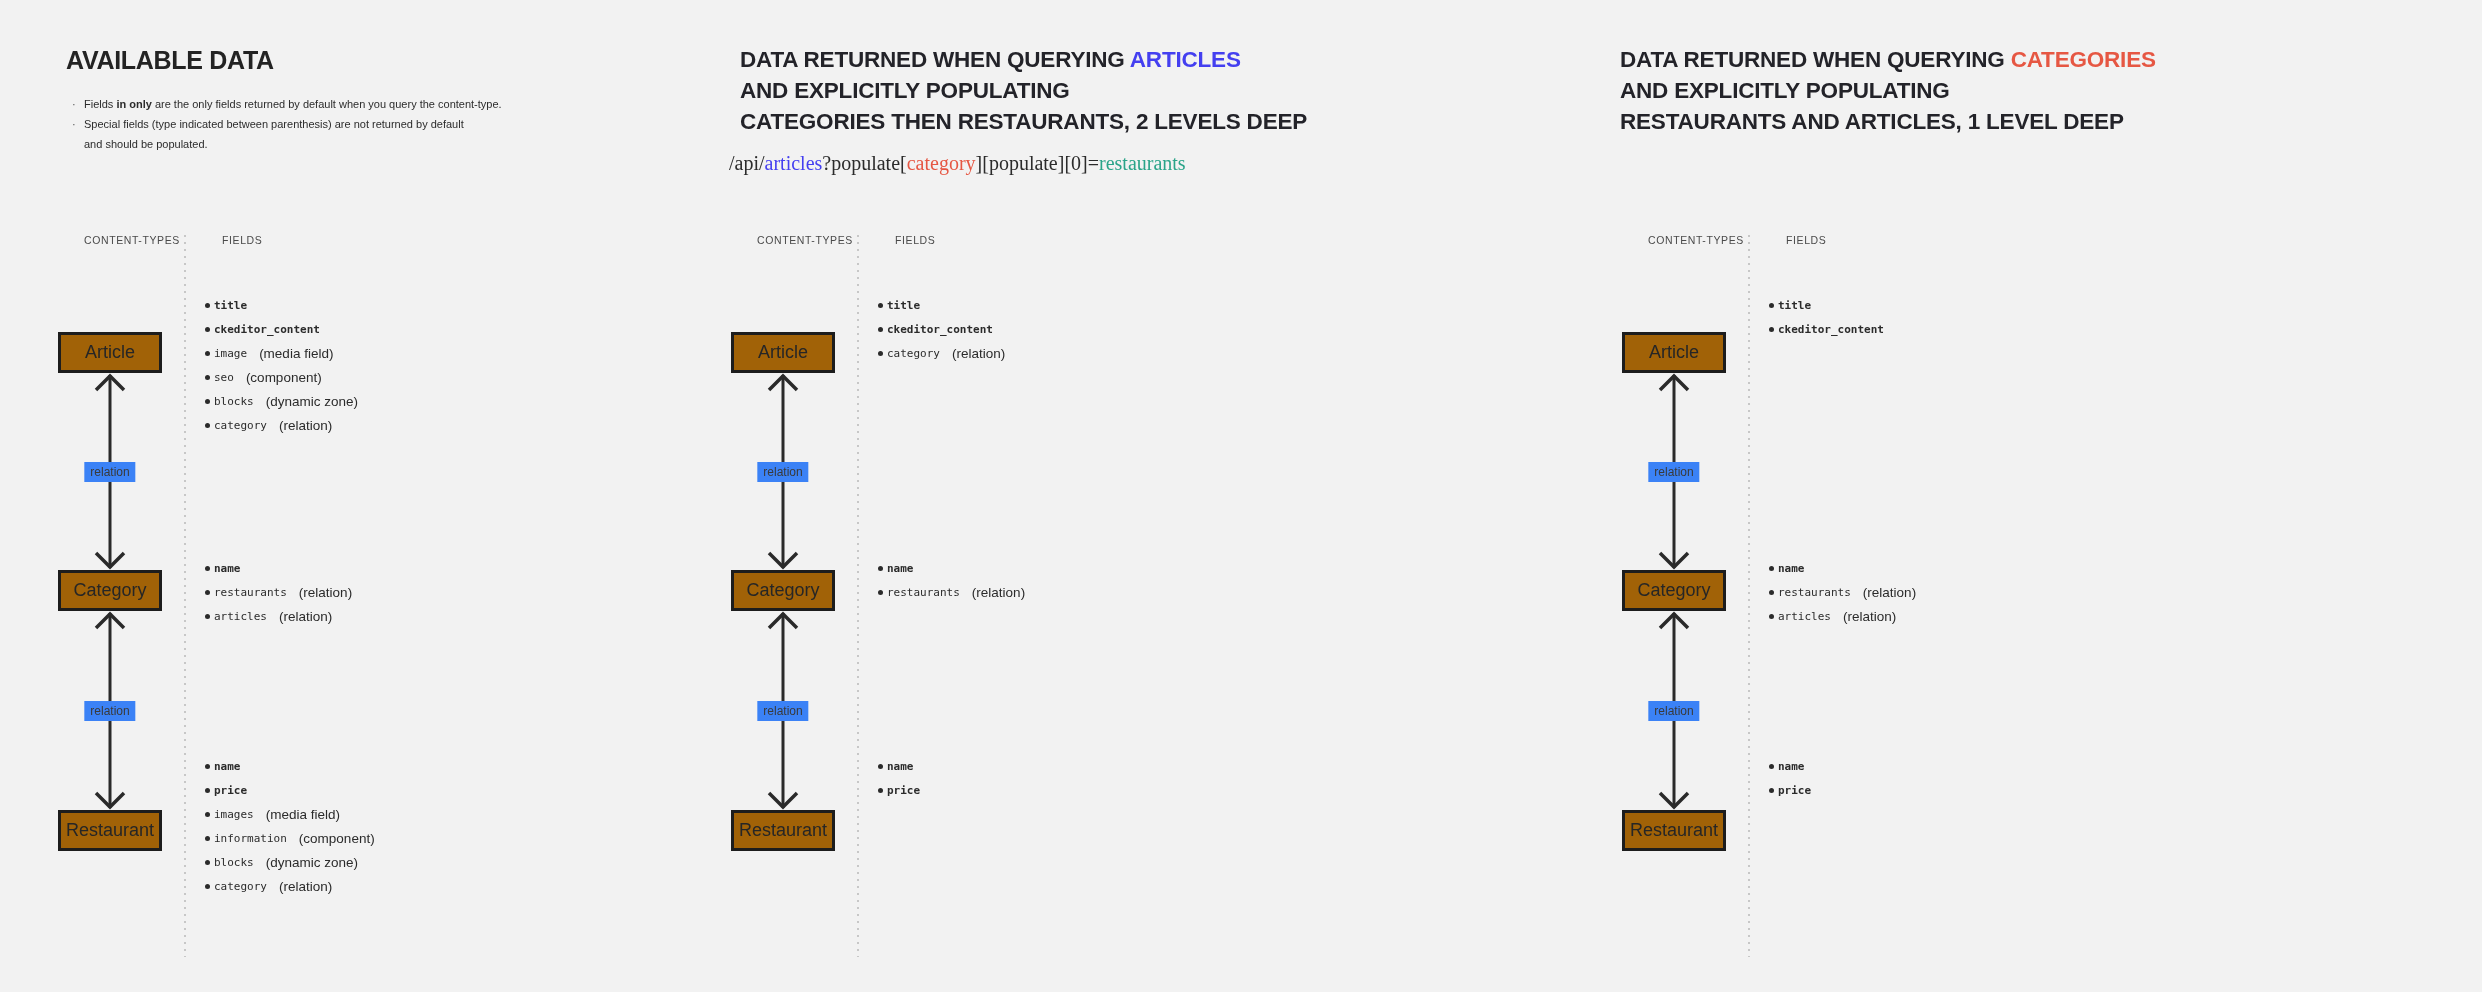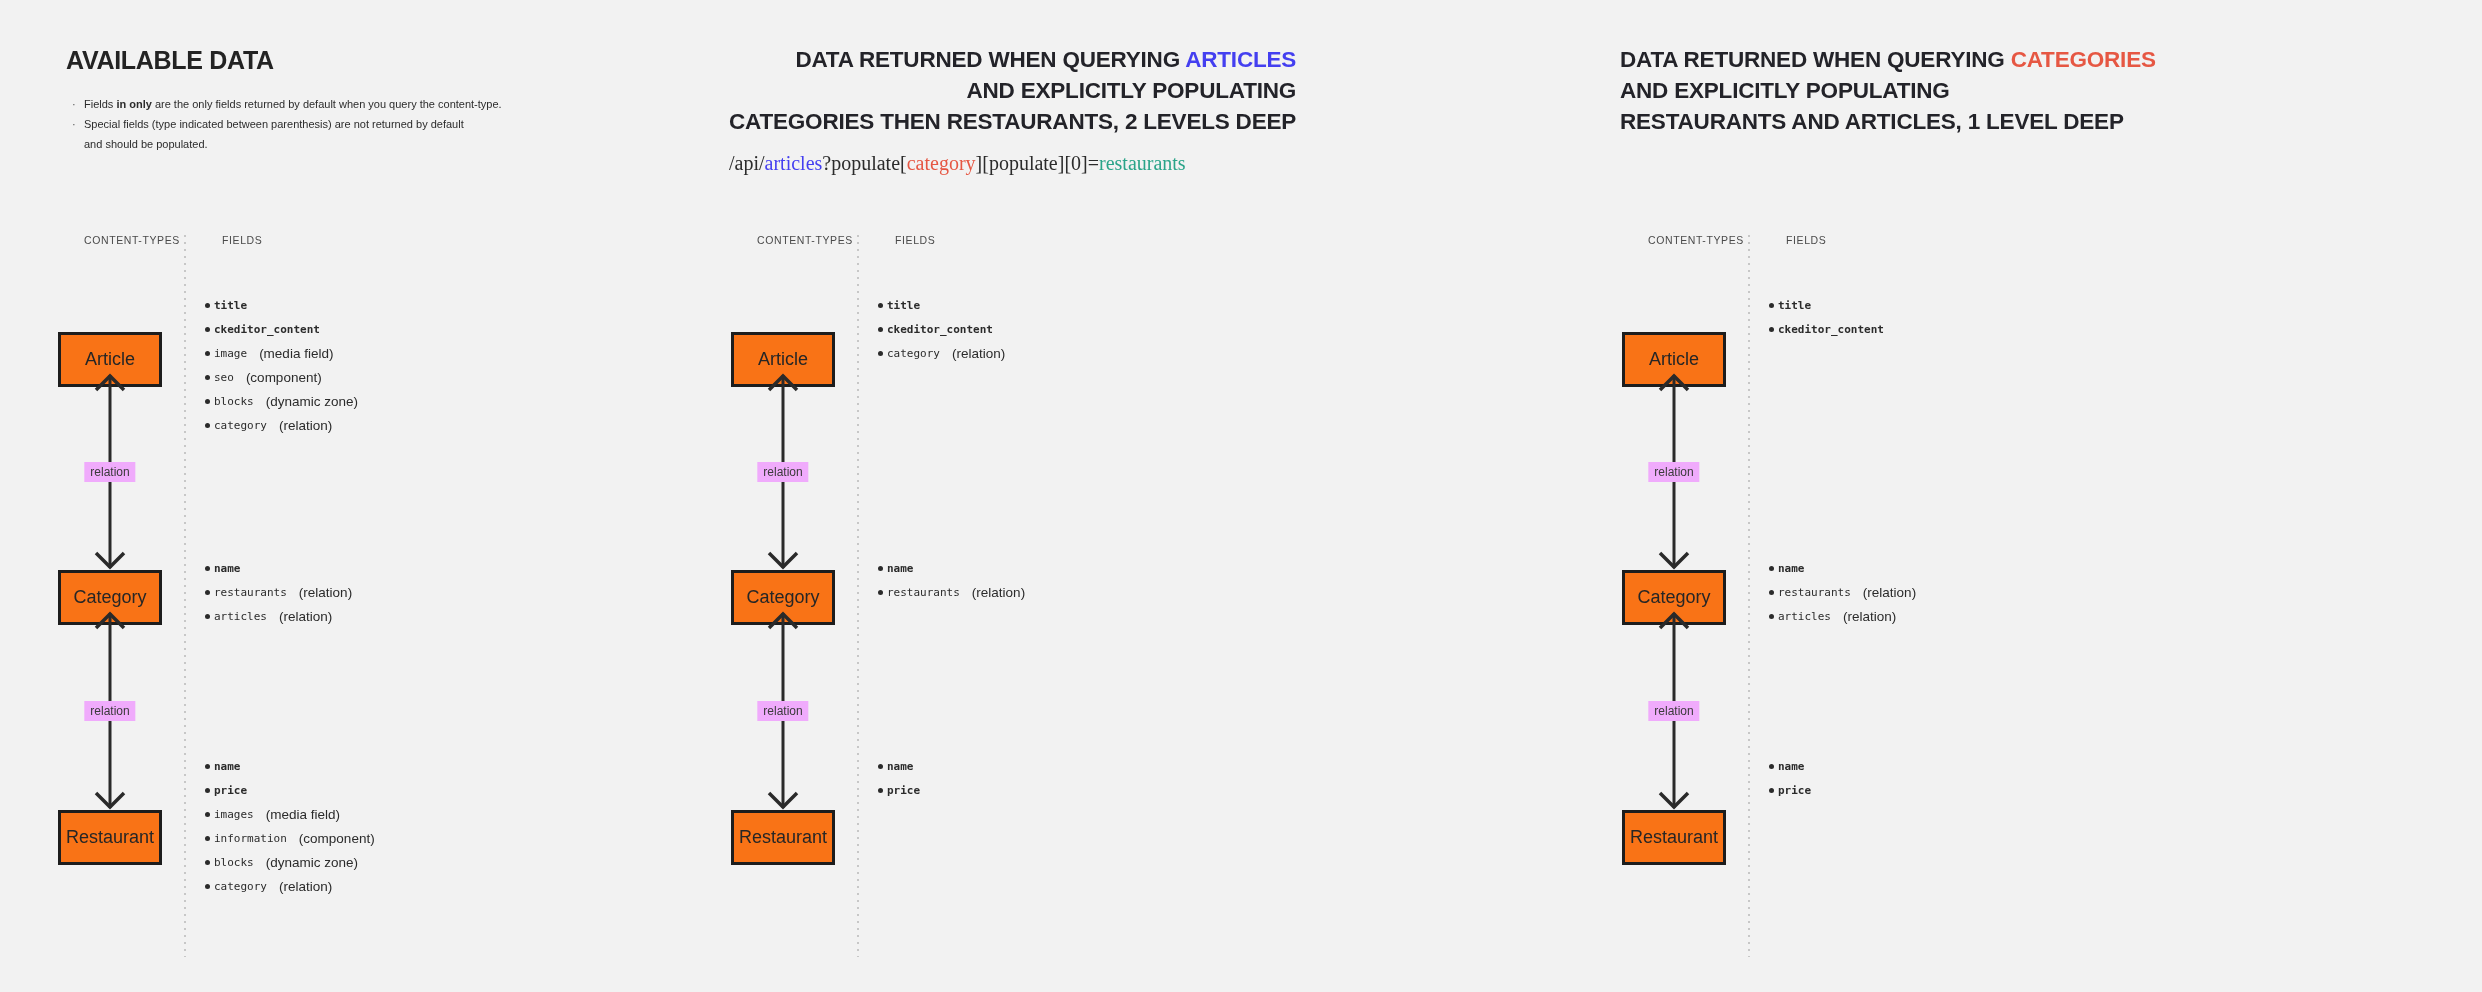--- a/index.html
+++ b/index.html
@@ -13,43 +13,43 @@
   
   .p1-title{position:absolute;left:66px;top:46px;font-size:25px;font-weight:bold;
             letter-spacing:-0.3px;color:#232323;white-space:nowrap;}
   .notes{position:absolute;left:72px;top:94px;font-size:11px;line-height:20px;color:#2c2c2c;}
   .note{display:flex;white-space:nowrap;}
   .nbul{width:12px;flex:none;color:#555;}
 
   
   .heading{position:absolute;top:44px;font-size:22.5px;font-weight:bold;line-height:31px;
            letter-spacing:-0.2px;color:#232329;white-space:nowrap;}
-  #p2 .heading{left:29px;text-align:right;} #p3 .heading{left:30px;}
+  #p2 .heading{left:40px;} #p3 .heading{left:30px;}
   .code{position:absolute;top:150px;font-family:Liberation Serif, serif;font-size:20px;
         line-height:27px;color:#2e2e31;white-space:pre;}
   #p2 .code{left:29px;} #p3 .code{left:31px;}
 
   
   .c-blue{color:#443ff0;} .c-red{color:#e65743;} .c-teal{color:#2aa489;} .c-dark{color:#2b2b2b;}
 
   
   .diagram{position:absolute;top:234px;width:600px;height:740px;}
   #p1 .diagram{left:58px;} #p2 .diagram{left:31px;} #p3 .diagram{left:32px;}
   .col-label{position:absolute;top:0;font-size:10.5px;letter-spacing:.6px;color:#4a4a4a;white-space:nowrap;margin-left:24px;}
   .col-label.ct{left:2px;} .col-label.fl{left:140px;}
   .vdivider{position:absolute;left:126px;top:1px;width:2px;height:722px;
             background:repeating-linear-gradient(to bottom,#c7c7c7 0 2px,transparent 2px 7px);}
-  .node{position:absolute;left:0;width:104px;height:55px;box-sizing:border-box;
-        border:3px solid #1d1d1d;background:#f97316;display:flex;align-items:center;
+  .node{position:absolute;left:0;width:104px;height:41px;box-sizing:border-box;
+        border:3px solid #1d1d1d;background:#a16207;display:flex;align-items:center;
         justify-content:center;font-size:18px;color:#262626;white-space:nowrap;}
   .box1{top:98px;} .box2{top:336px;} .box3{top:576px;}
   .arrow{position:absolute;left:32px;width:40px;}
   .a1{top:139px;height:197px;} .a2{top:377px;height:199px;}
   .rel-label{position:absolute;left:50%;top:50%;transform:translate(-50%,-50%);
-             background:#f0abfc;padding:3px 6px;font-size:12px;color:#3a3a3a;}
+             background:#3b82f6;padding:3px 6px;font-size:12px;color:#3a3a3a;}
   .fgroup{position:absolute;left:146px;}
   .g1{top:59px;} .g2{top:322px;} .g3{top:520px;}
   .frow{display:flex;align-items:center;height:24px;color:#2b2b2b;white-space:nowrap;}
   .dot{width:5px;height:5px;border-radius:50%;background:currentColor;margin-left:1px;flex:none;}
   .fname{font-family:"DejaVu Sans Mono",monospace;font-size:11px;margin-left:4px;}
   .fname.bold{font-weight:bold;}
   .fann{font-size:13.5px;margin-left:12px;}
 </style>
 </head>
 <body>

